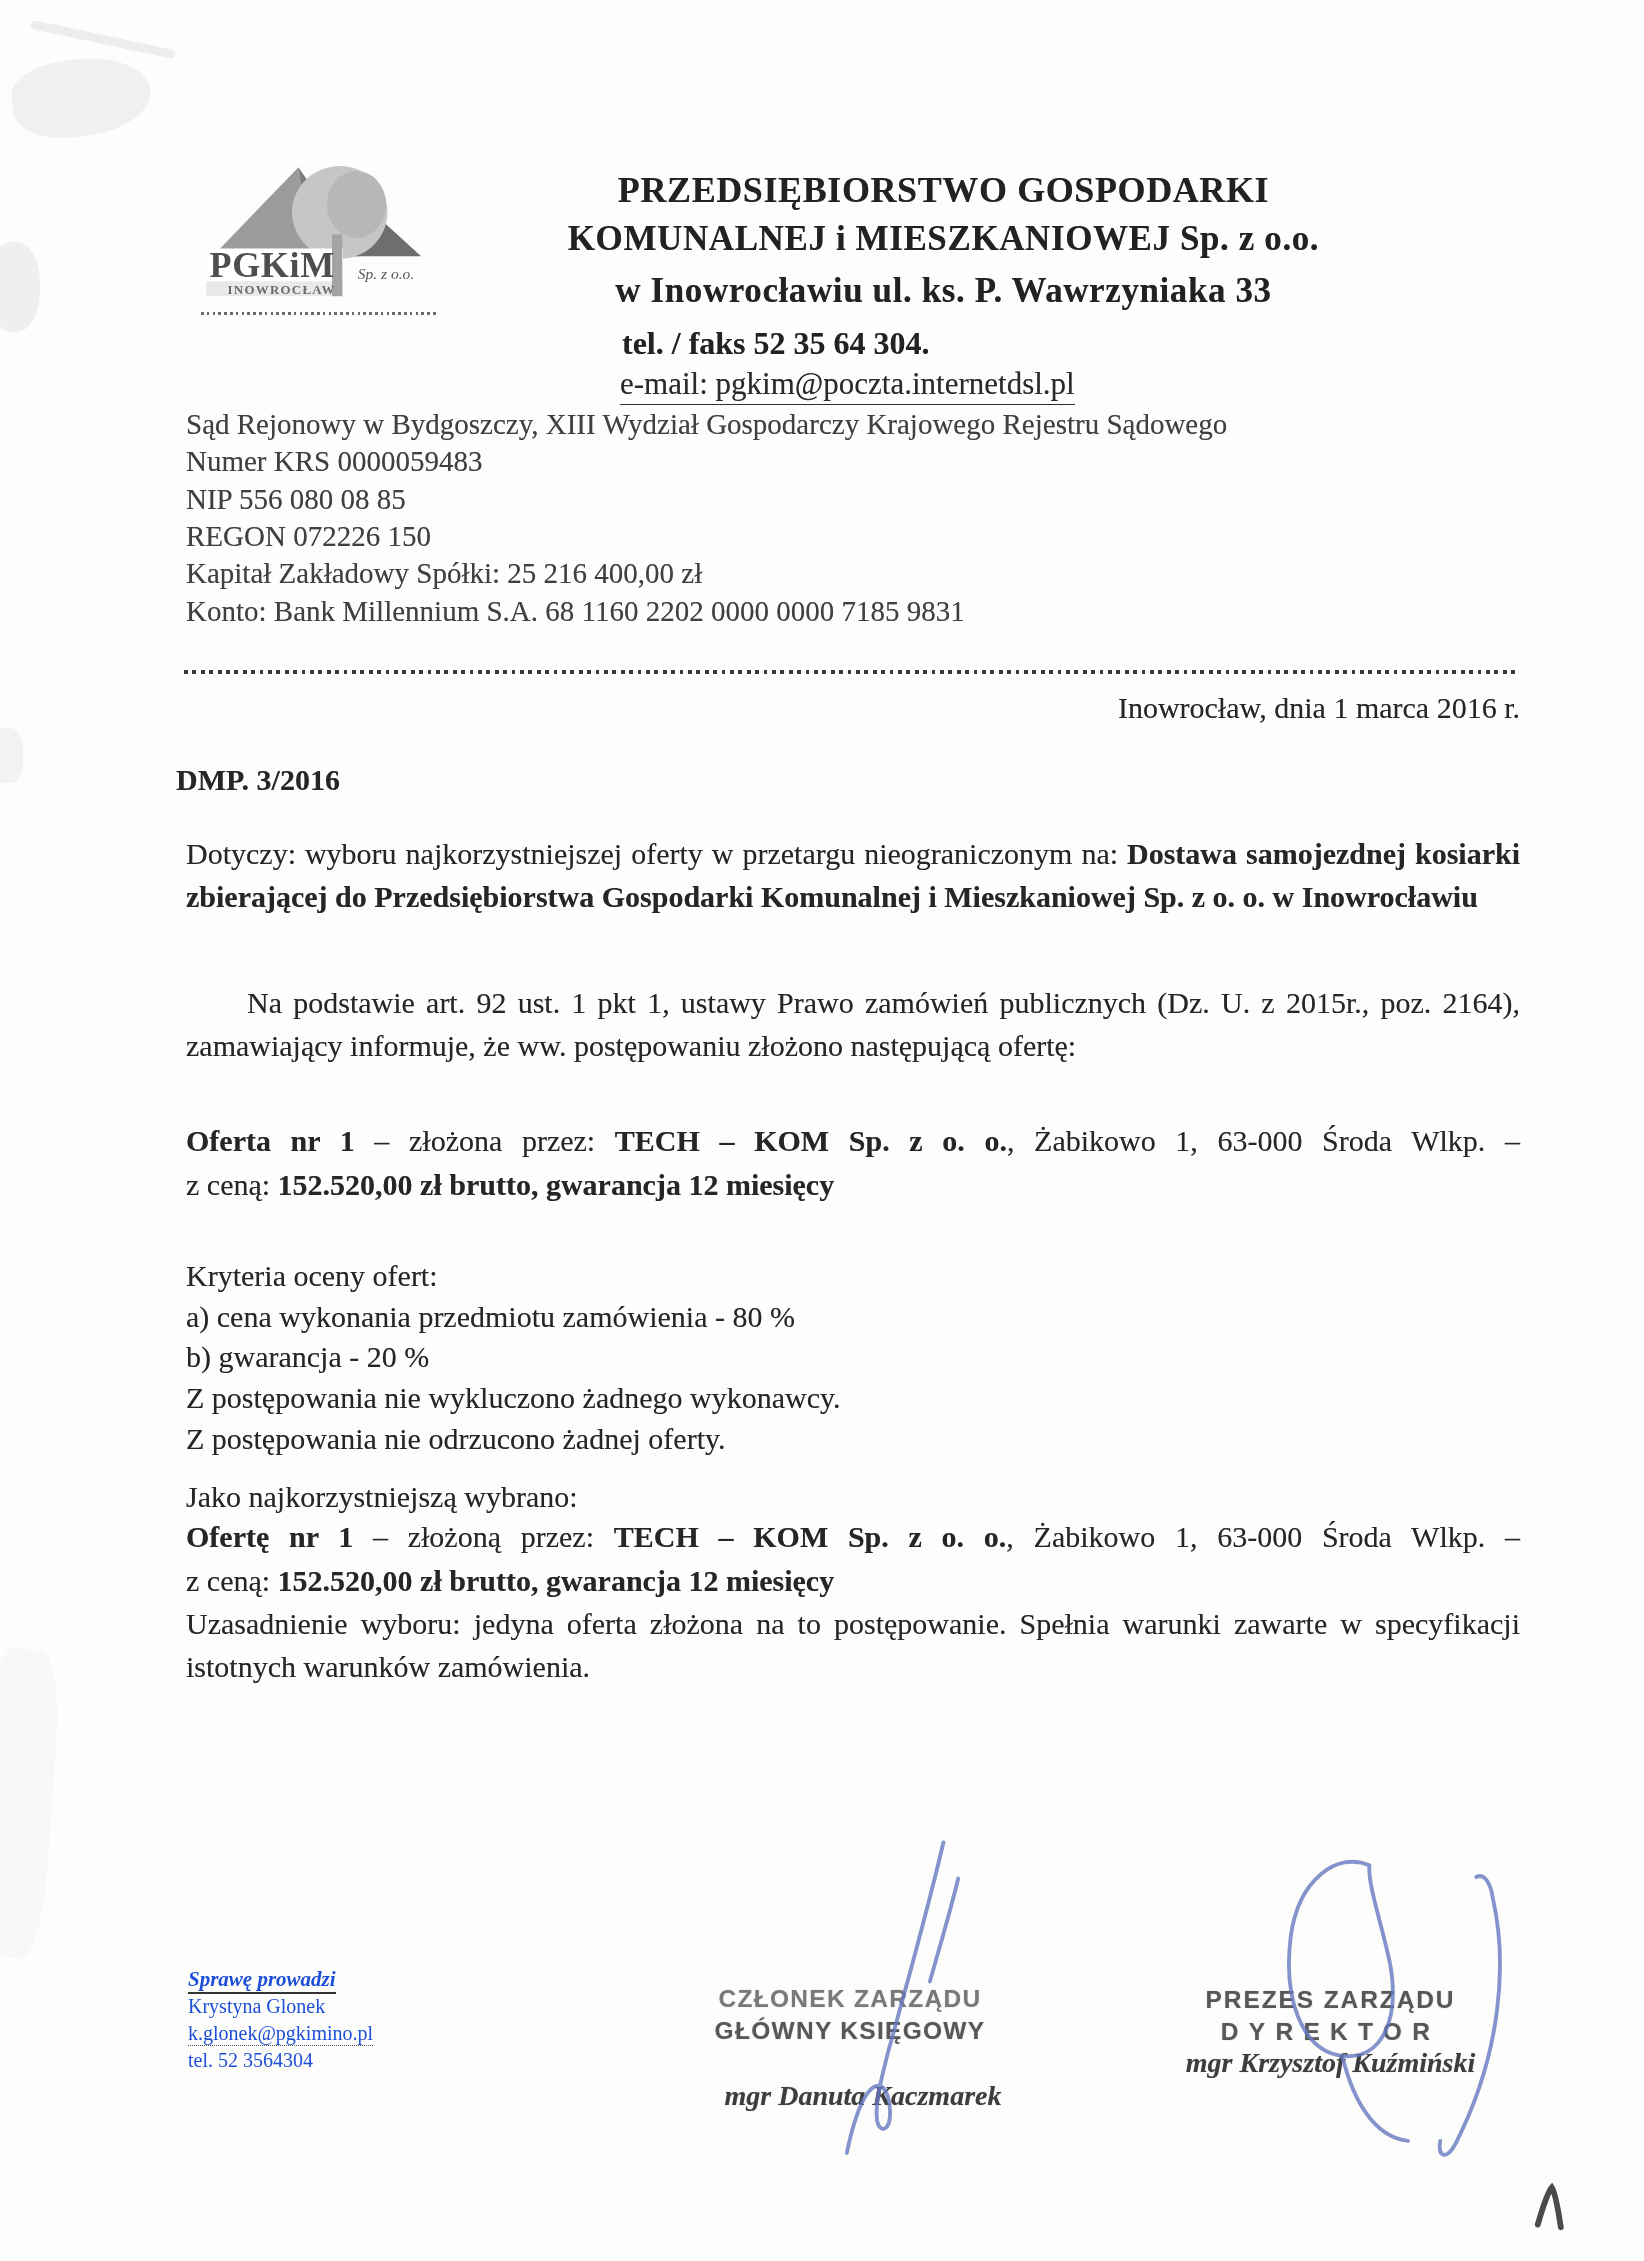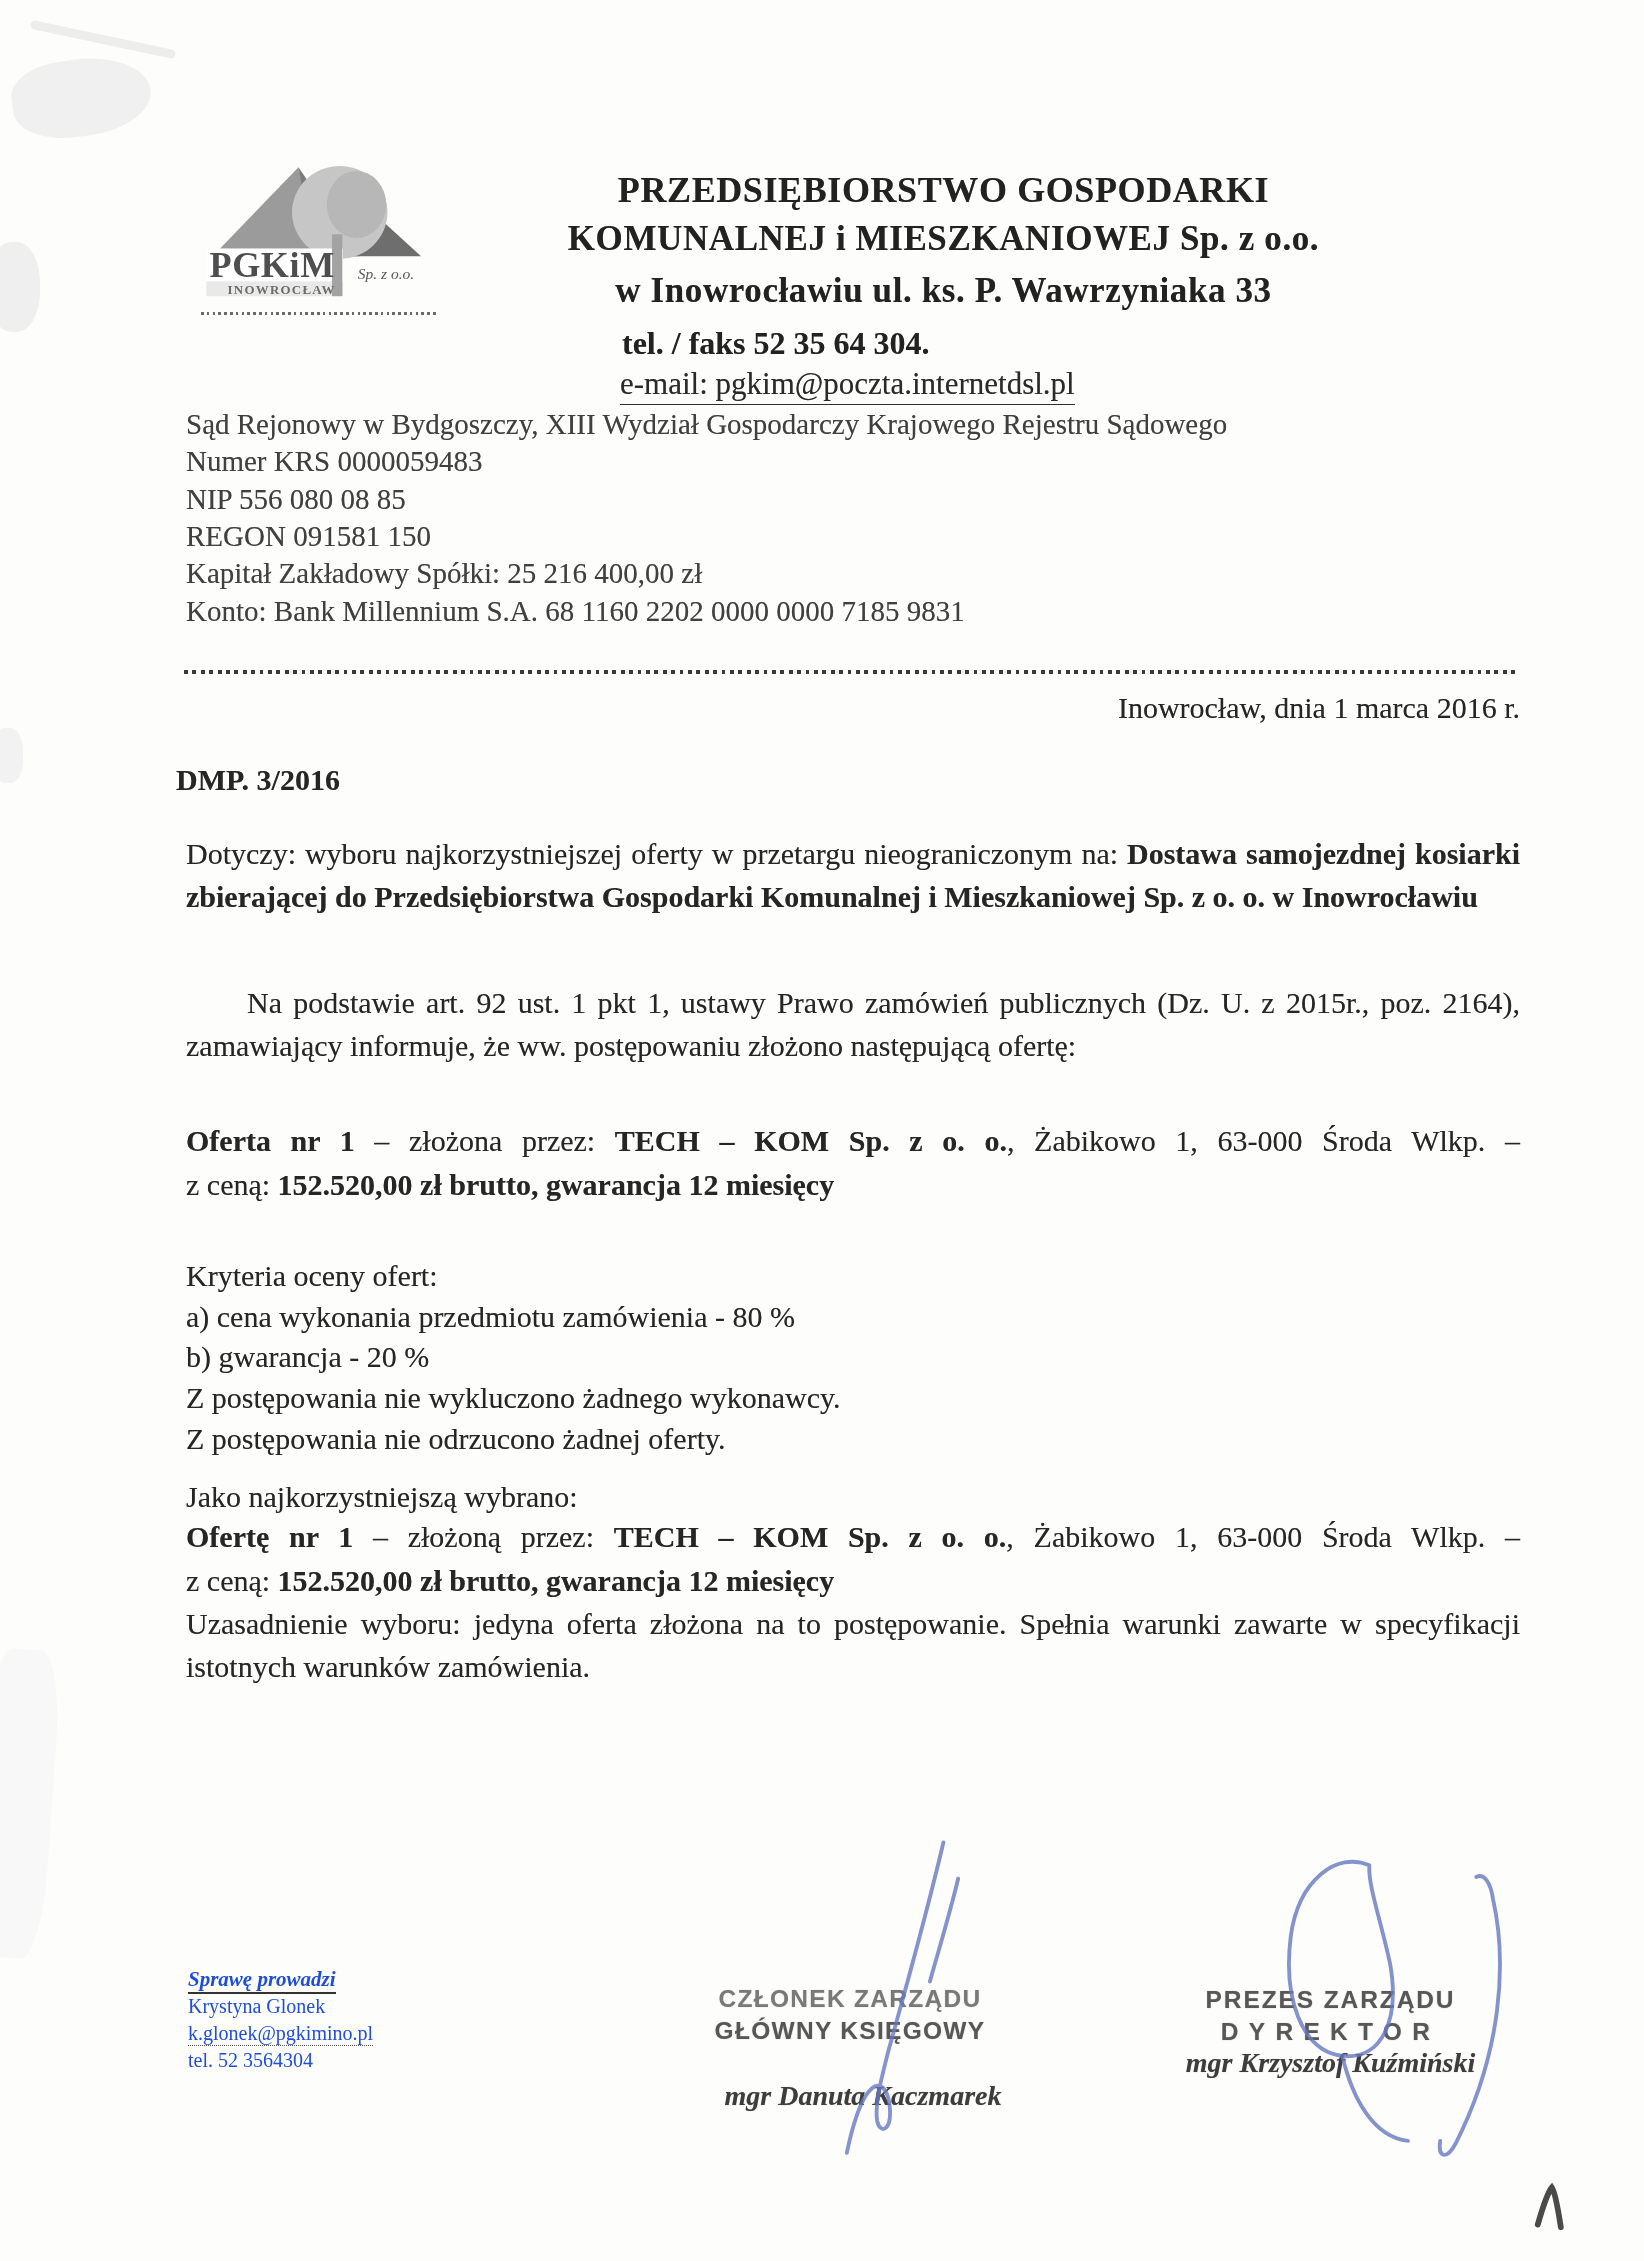--- a/index.html
+++ b/index.html
@@ -74,21 +74,21 @@
   <div class="abs company-line soft" style="left:425px;top:219px;width:1037px;font-size:35px;">KOMUNALNEJ i MIESZKANIOWEJ Sp. z o.o.</div>
   <div class="abs company-line soft" style="left:425px;top:271px;width:1037px;font-size:35px;">w Inowrocławiu ul. ks. P. Wawrzyniaka 33</div>
   <div class="abs phone-line soft" style="left:622px;top:325px;">tel. / faks 52 35 64 304.</div>
   <div class="abs email-line soft" style="left:620px;top:366px;">
     <span class="u">e-mail: pgkim@poczta.internetdsl.pl</span>
   </div>
 
   <div class="abs registry soft" style="left:186px;top:406px;">Sąd Rejonowy w Bydgoszczy, XIII Wydział Gospodarczy Krajowego Rejestru Sądowego</div>
   <div class="abs registry soft" style="left:186px;top:443px;">Numer KRS 0000059483</div>
   <div class="abs registry soft" style="left:186px;top:481px;">NIP 556 080 08 85</div>
-  <div class="abs registry soft" style="left:186px;top:518px;">REGON 091581 150</div>
+  <div class="abs registry soft" style="left:186px;top:518px;">REGON 072226 150</div>
   <div class="abs registry soft" style="left:186px;top:555px;">Kapitał Zakładowy Spółki: 25 216 400,00 zł</div>
   <div class="abs registry soft" style="left:186px;top:593px;">Konto: Bank Millennium S.A. 68 1160 2202 0000 0000 7185 9831</div>
 
   <div class="abs dotted-sep" style="left:184px;top:670px;width:1334px;"></div>
 
   <div class="abs date-line soft" style="left:186px;top:691px;width:1334px;">Inowrocław, dnia 1 marca 2016 r.</div>
 
   <div class="abs ref soft" style="left:176px;top:763px;">DMP. 3/2016</div>
 
   <div class="abs para justify soft" style="left:186px;top:832px;width:1334px;"><span>Dotyczy: wyboru najkorzystniejszej oferty w przetargu nieograniczonym na: </span><span class="b">Dostawa samojezdnej kosiarki zbierającej do Przedsiębiorstwa Gospodarki Komunalnej i Mieszkaniowej Sp. z o. o. w Inowrocławiu</span></div>

